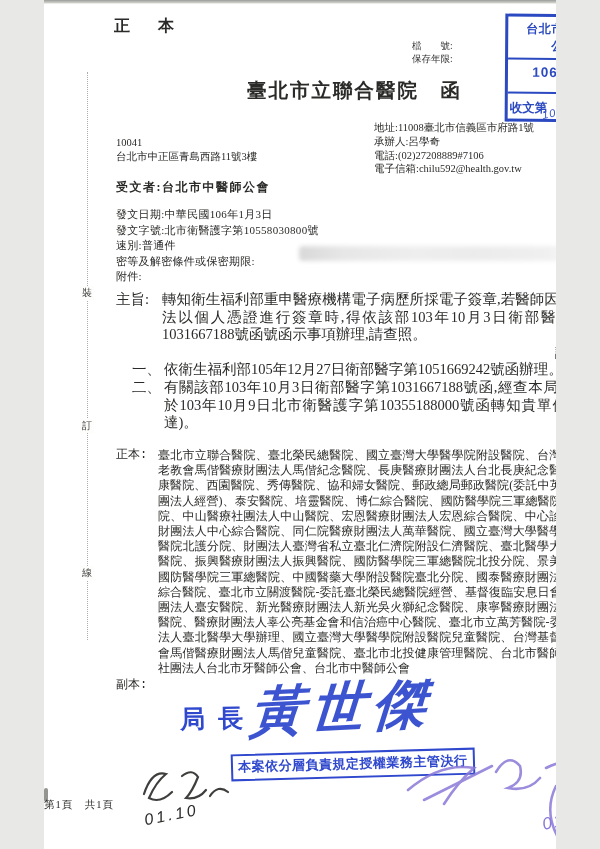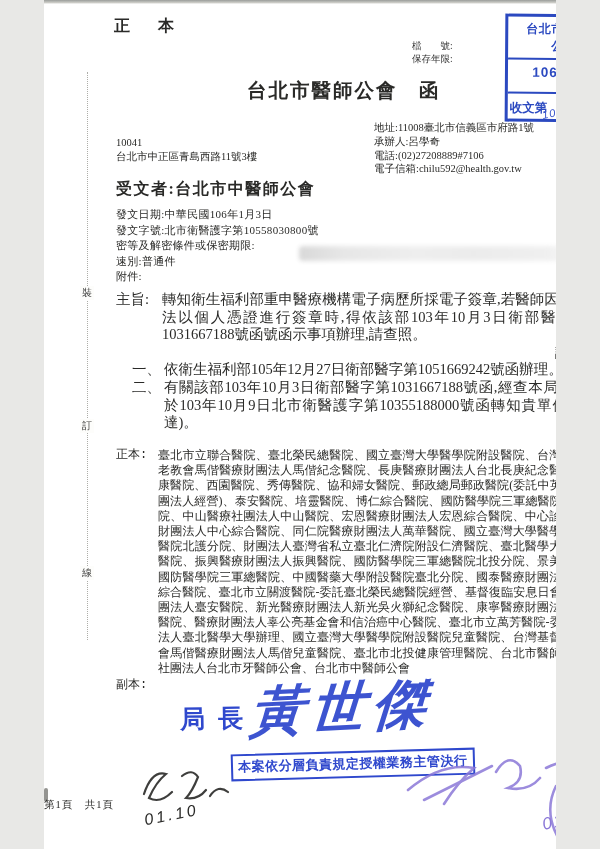--- a/index.html
+++ b/index.html
@@ -29,21 +29,21 @@
     color:var(--stamp-blue);text-align:center;background:rgba(255,255,255,.25);transform:rotate(.4deg);}
   .rstamp-row1{font-size:12px;font-weight:bold;padding:4px 14px 3px;border-bottom:2px solid var(--stamp-blue);letter-spacing:.5px;}
   .rstamp-row2{font-size:13.5px;font-weight:bold;padding:5px 0 12px;border-bottom:2px solid var(--stamp-blue);letter-spacing:1px;font-family:"Liberation Sans",sans-serif;}
   .rstamp-row3{position:relative;font-size:12.5px;font-weight:bold;padding:6px 2px 2px;display:flex;justify-content:space-between;gap:12px;}
   .rstamp-handnum{position:absolute;left:34px;top:10px;font-size:11px;font-style:italic;
     transform:rotate(-12deg);color:#3a55cc;letter-spacing:1px;font-family:"Liberation Sans",sans-serif;font-weight:400;}
 
   
   .sender-block{position:absolute;left:330px;top:121px;font-size:10.5px;line-height:13.8px;}
   .recipient-zip{position:absolute;left:72px;top:136px;font-size:10.5px;line-height:14px;}
-  .recipient-line{position:absolute;left:72px;top:179px;font-size:16px;letter-spacing:1.5px;font-weight:600;}
+  .recipient-line{position:absolute;left:72px;top:179px;font-size:12px;letter-spacing:1.5px;font-weight:600;}
 
   
   .meta-block{position:absolute;left:72px;top:207px;font-size:11px;line-height:15.6px;letter-spacing:.3px;font-family:Liberation Serif, serif;}
   .smudge{position:absolute;left:255px;top:246px;width:292px;height:15px;opacity:.28;filter:blur(2px);
     background:linear-gradient(to right,#777 0%,#aaa 15%,#c4c4c4 40%,#bbb 60%,#c9c9c9 85%,rgba(255,255,255,0));border-radius:4px;}
 
   
   .body-block{position:absolute;left:72px;top:291px;width:472px;font-size:14.5px;line-height:17.6px;}
   .row{display:flex;align-items:flex-start;}
   .row .lbl{flex:0 0 46px;white-space:nowrap;}
@@ -86,21 +86,21 @@
 
 <div class="page">
   <div class="scan-edge-top"></div>
   <div class="scan-mark-left"></div>
 
   <div class="copy-type">正　本</div>
   <div class="file-labels">
     <div>檔　　號:</div>
     <div>保存年限:</div>
   </div>
-  <div class="doc-title">台北市醫師公會　函</div>
+  <div class="doc-title">臺北市立聯合醫院　函</div>
 
   <div class="rstamp">
     <div class="rstamp-row1">台北市中醫師公會</div>
     <div class="rstamp-row2">106 1. -5</div>
     <div class="rstamp-row3">
       <span>收文第</span>
       <span class="rstamp-handnum">1060013</span>
       <span>號</span>
     </div>
   </div>
@@ -114,22 +114,22 @@
 
   <div class="recipient-zip">
     <div>10041</div>
     <div>台北市中正區青島西路11號3樓</div>
   </div>
   <div class="recipient-line">受文者:台北市中醫師公會</div>
 
   <div class="meta-block">
     <div>發文日期:中華民國106年1月3日</div>
     <div>發文字號:北市衛醫護字第10558030800號</div>
+    <div>速別:普通件</div>
     <div>密等及解密條件或保密期限:</div>
-    <div>速別:普通件</div>
     <div>附件:</div>
   </div>
   <div class="smudge"></div>
 
   <div class="body-block">
     <div class="row">
       <span class="lbl">主旨:</span>
       <span class="txt">轉知衛生福利部重申醫療機構電子病歷所採電子簽章,若醫師因故無法以個人憑證進行簽章時,得依該部103年10月3日衛部醫字第1031667188號函號函示事項辦理,請查照。</span>
     </div>
     <div class="expl-label">說明:</div>

